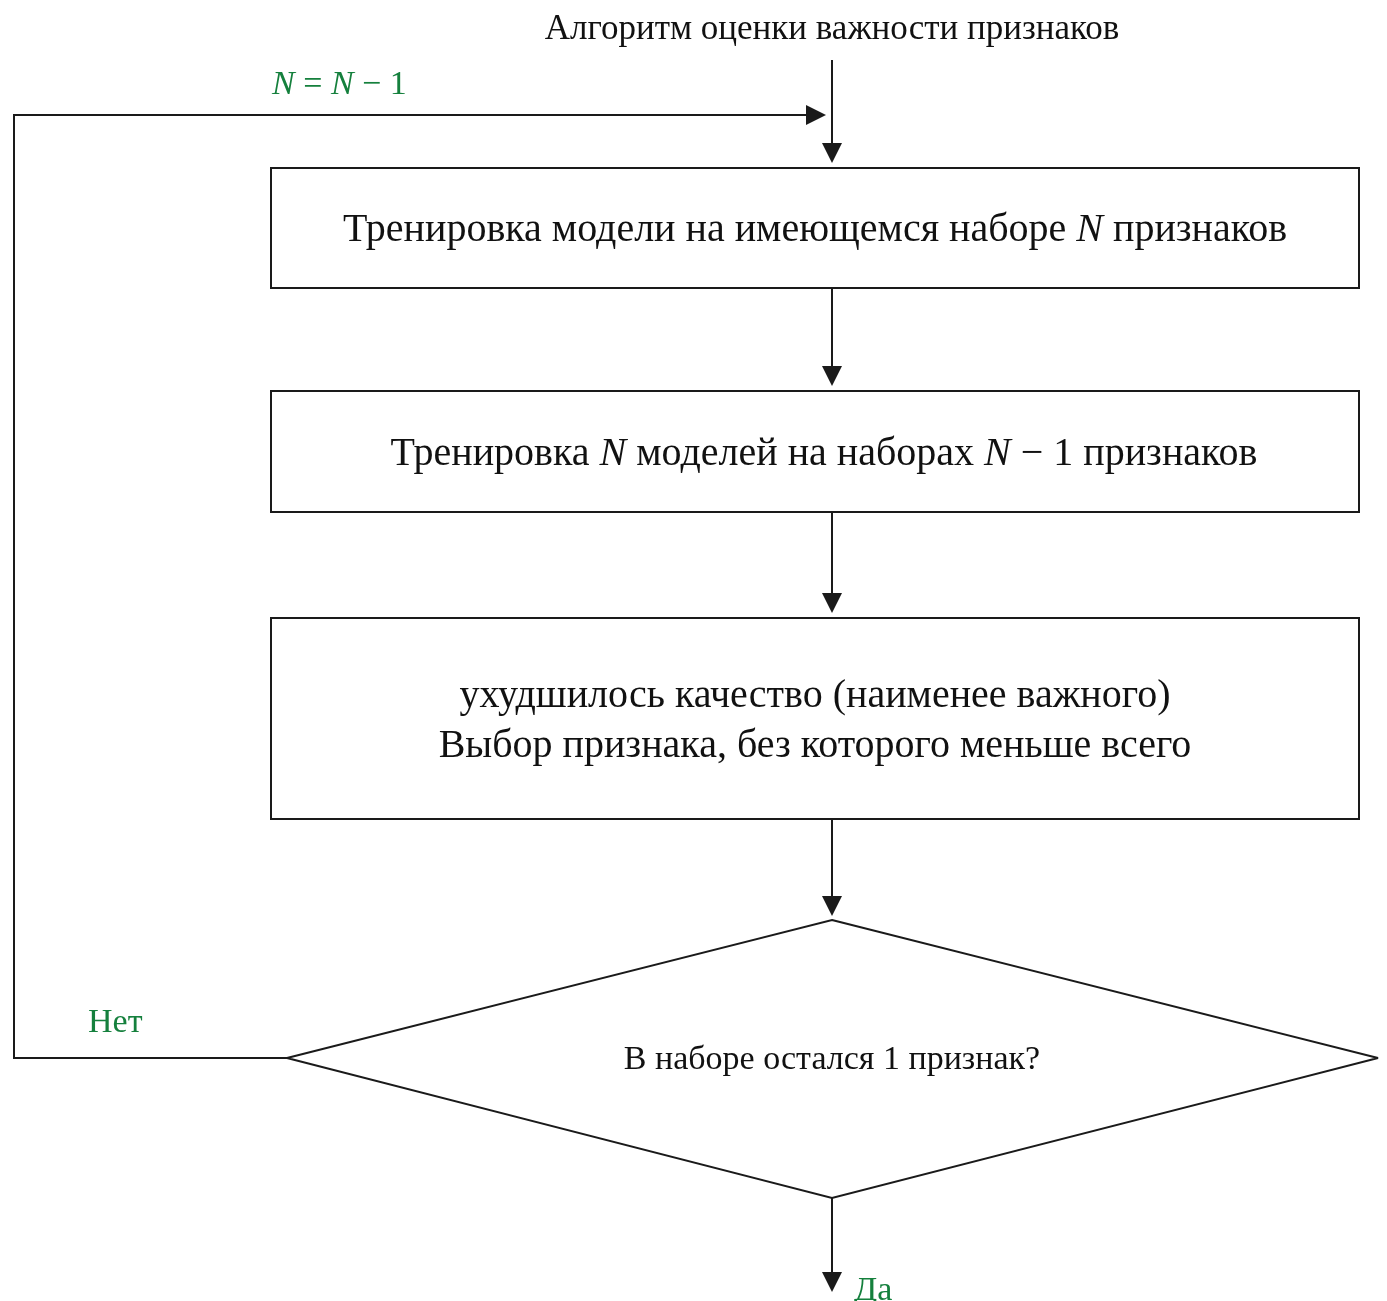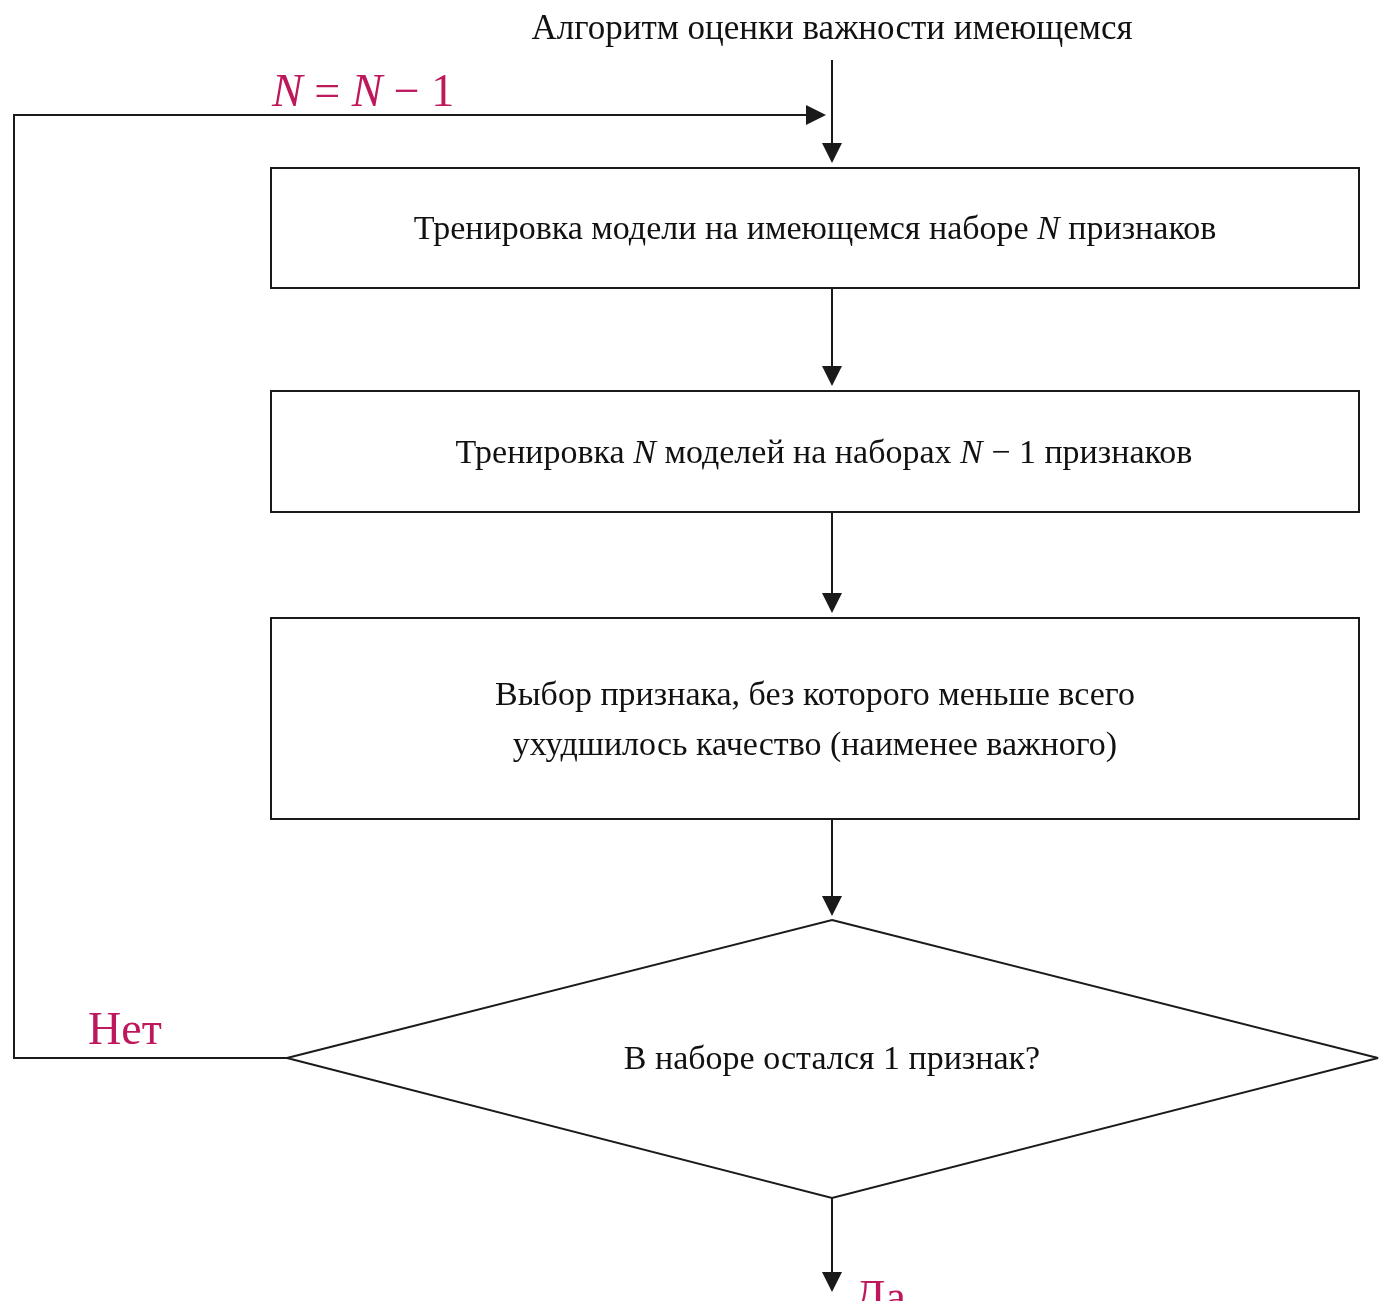--- a/index.html
+++ b/index.html
@@ -18,44 +18,44 @@
   }
   #wires {
     position: absolute;
     left: 0;
     top: 0;
     width: 1387px;
     height: 1301px;
   }
   .label {
     position: absolute;
-    font-size: 46px;
+    font-size: 34px;
     white-space: nowrap;
-    color: #be185d;
+    color: #15803d;
   }
   .title {
     position: absolute;
     left: 832px;
     top: 8px;
     transform: translateX(-50%);
     font-size: 35px;
     white-space: nowrap;
   }
   .process-box {
     position: absolute;
     left: 270px;
     width: 1090px;
     box-sizing: border-box;
     border: 2px solid #1a1a1a;
     background: #ffffff;
     display: flex;
     align-items: center;
     justify-content: center;
     text-align: center;
-    font-size: 34px;
+    font-size: 40px;
     line-height: 50px;
     padding: 4px 20px;
   }
   #box1 { top: 167px; height: 122px; }
   #box2 { top: 390px; height: 123px; padding-left: 38px; }
   #box3 { top: 617px; height: 203px; }
   .decision-text {
     position: absolute;
     left: 832px;
     top: 1058px;
@@ -100,36 +100,36 @@
 
     <path d="M 832 289 L 832 384" fill="none" stroke="#1a1a1a" stroke-width="2" marker-end="url(#arrow)"></path>
 
     <path d="M 832 513 L 832 611" fill="none" stroke="#1a1a1a" stroke-width="2" marker-end="url(#arrow)"></path>
 
     <path d="M 832 820 L 832 914" fill="none" stroke="#1a1a1a" stroke-width="2" marker-end="url(#arrow)"></path>
 
     <path d="M 832 1198 L 832 1290" fill="none" stroke="#1a1a1a" stroke-width="2" marker-end="url(#arrow)"></path>
   </svg>
 
-  <div class="title">Алгоритм оценки важности имеющемся</div>
+  <div class="title">Алгоритм оценки важности признаков</div>
 
   <div class="label loop-label"><span class="var">N</span><span> = </span><span class="var">N</span><span> − 1</span></div>
 
   <div class="process-box" id="box1">
     <div><span>Тренировка модели на имеющемся наборе </span><span class="var">N</span><span> признаков</span></div>
   </div>
 
   <div class="process-box" id="box2">
     <div><span>Тренировка </span><span class="var">N</span><span> моделей на наборах </span><span class="var">N</span><span> − 1 признаков</span></div>
   </div>
 
   <div class="process-box" id="box3">
     <div>
+      <div>ухудшилось качество (наименее важного)</div>
       <div>Выбор признака, без которого меньше всего</div>
-      <div>ухудшилось качество (наименее важного)</div>
     </div>
   </div>
 
   <div class="decision-text">В наборе остался 1 признак?</div>
 
   <div class="label no-label">Нет</div>
 
   <div class="label yes-label">Да</div>
 
 </div>

